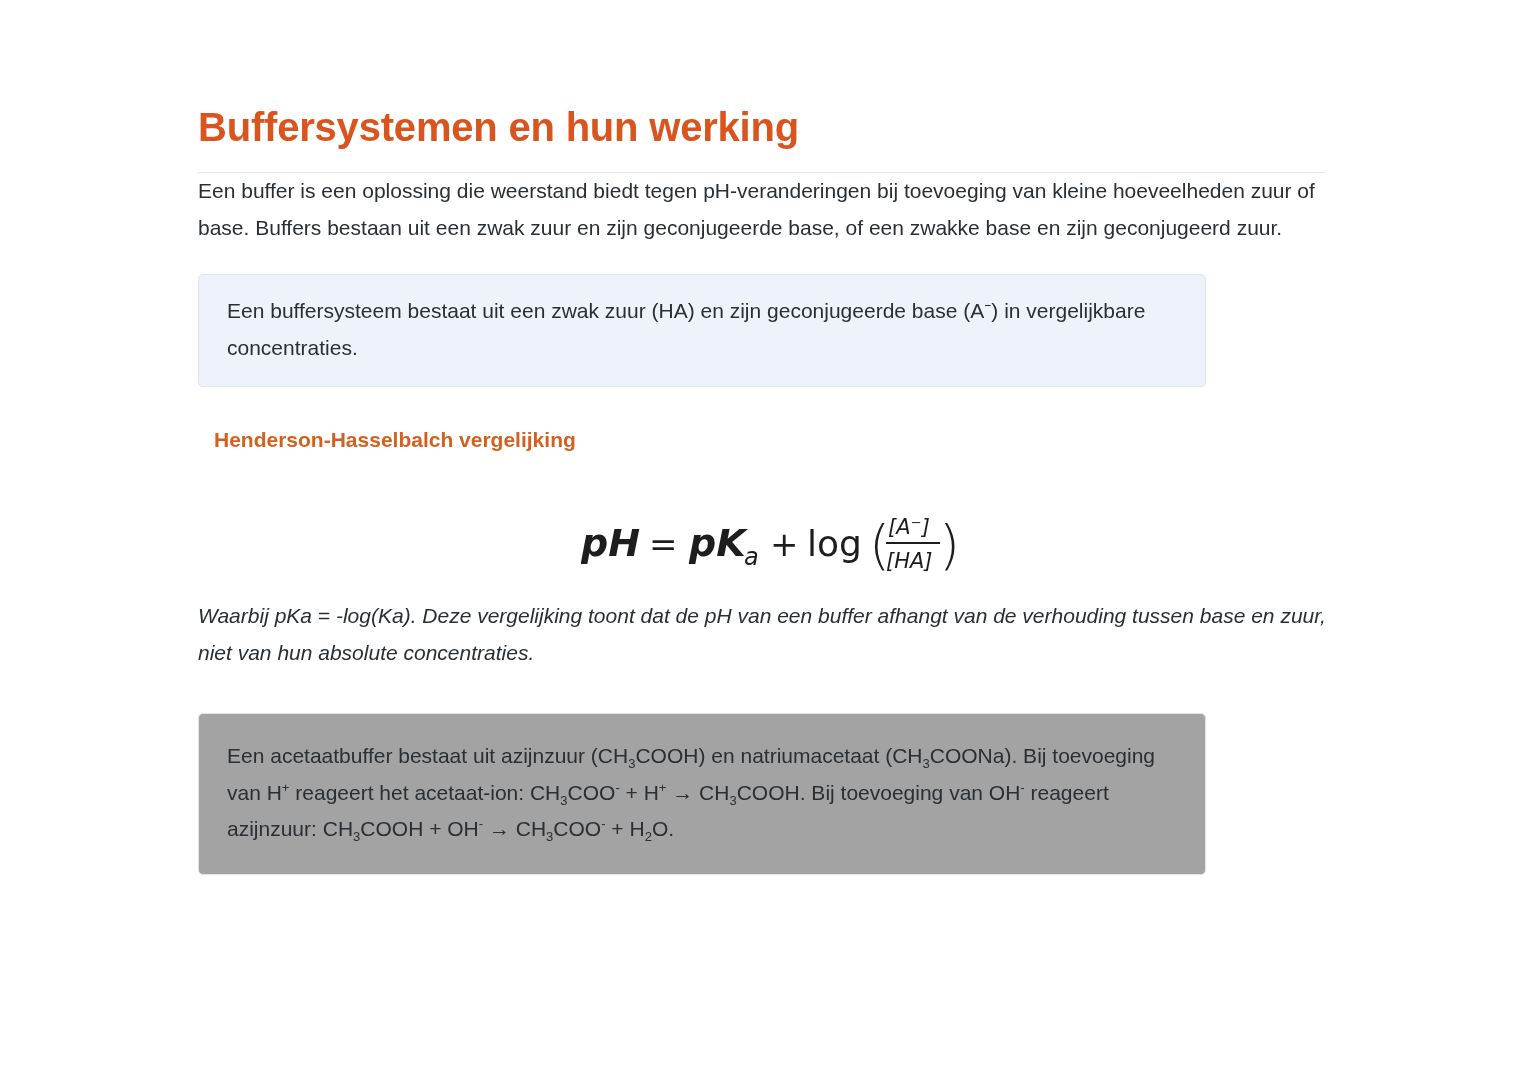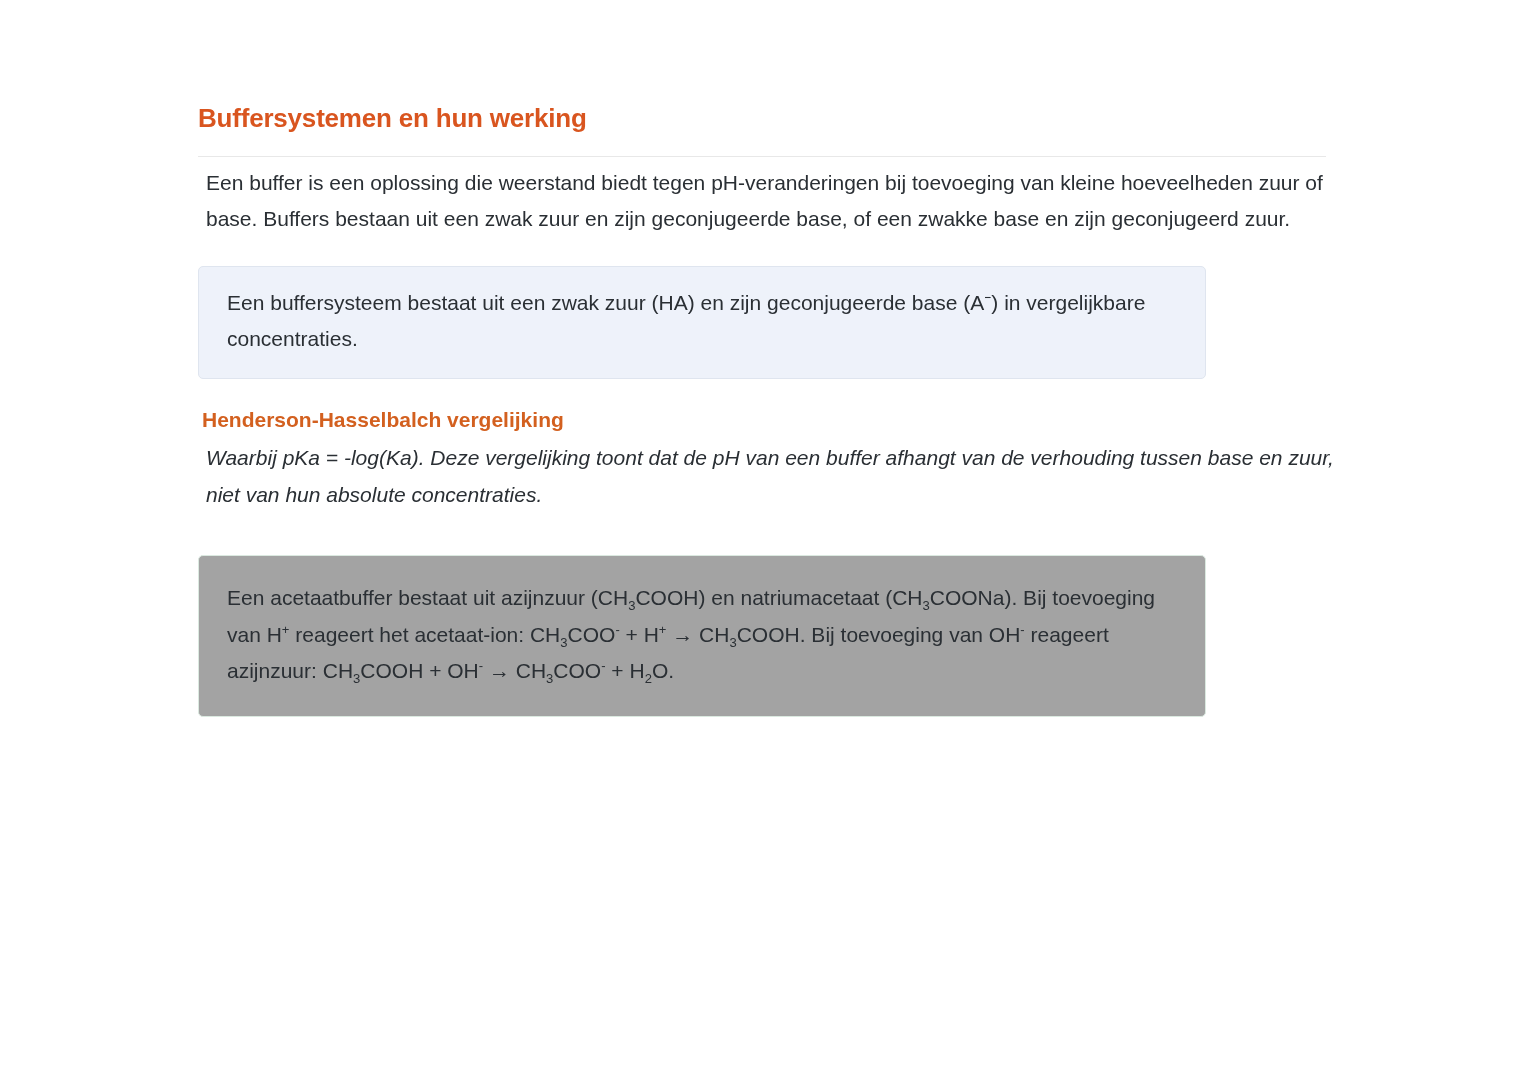--- a/index.html
+++ b/index.html
@@ -22,54 +22,54 @@
   }
   .content {
     position: absolute;
     left: 198px;
     top: 0;
     width: 1190px;
   }
 
   
   .doc-title {
-    font-size: 26px;
+    font-size: 40px;
     font-weight: bold;
     letter-spacing: -0.2px;
     color: #d9551f;
     margin: 0;
     padding-top: 104px;
     line-height: 1.15;
   }
   .title-rule {
     margin-top: 22px;
     width: 1128px;
     height: 1px;
     background: #e8e8e8;
   }
 
   
   p.body-text {
     font-size: 21px;
     line-height: 36.5px;
     color: #2a2f34;
-    margin: 8px;
+    margin: 0;
     width: 1145px;
     font-weight: 400;
   }
   .p-intro { margin-top: 39px; }
   .p-lead  { margin-top: 32px; }
   .p-after-formula { margin-top: 44px; font-style: italic; }
 
   
   h2.sub-heading {
     font-size: 21px;
     font-weight: bold;
     color: #d3601f;
-    margin: 4px;
+    margin: 16px;
     padding-top: 24px;
     line-height: 1.2;
   }
 
   
   .callout {
     box-sizing: border-box;
     width: 1008px;
     border-radius: 5px;
     padding: 18px 28px 20px 28px;
@@ -125,20 +125,37 @@
 
     <p class="body-text p-intro">Een buffer is een oplossing die weerstand biedt tegen pH-veranderingen bij toevoeging van kleine hoeveelheden zuur of base. Buffers bestaan uit een zwak zuur en zijn geconjugeerde base, of een zwakke base en zijn geconjugeerd zuur.</p>
 
     <div class="callout callout-blue">
       <p class="callout-text">Een buffersysteem bestaat uit een zwak zuur (HA) en zijn geconjugeerde base (A⁻) in vergelijkbare concentraties.</p>
     </div>
 
     <h2 class="sub-heading">Henderson-Hasselbalch vergelijking</h2>
 
 
+    <div class="formula-block">
+      <svg class="formula-svg" width="380" height="96" viewBox="0 0 380 96">
+        <g fill="#1d1d1d" font-family="'DejaVu Sans', sans-serif">
+          <text x="0" y="62" font-size="38" font-style="italic" font-weight="600">pH</text>
+          <text x="68" y="62" font-size="34">=</text>
+          <text x="108" y="62" font-size="38" font-style="italic" font-weight="600">pK</text>
+          <text x="163" y="71" font-size="24" font-style="italic">a</text>
+          <text x="189" y="62" font-size="34">+</text>
+          <text x="226" y="62" font-size="36">log</text>
+          <text x="288" y="70" font-size="54" font-weight="300">(</text>
+          <text x="307" y="40" font-size="21" font-style="italic">[A⁻]</text>
+          <rect x="305" y="48" width="54" height="2"></rect>
+          <text x="305" y="74" font-size="21" font-style="italic">[HA]</text>
+          <text x="358" y="70" font-size="54" font-weight="300">)</text>
+        </g>
+      </svg>
+    </div>
 
     <p class="body-text p-after-formula">Waarbij pKa = -log(Ka). Deze vergelijking toont dat de pH van een buffer afhangt van de verhouding tussen base en zuur, niet van hun absolute concentraties.</p>
 
     <div class="callout callout-green">
       <p class="callout-text" id="green-callout-text">Een acetaatbuffer bestaat uit azijnzuur (CH<sub class="chem">3</sub>COOH) en natriumacetaat (CH<sub class="chem">3</sub>COONa). Bij toevoeging van H<sup class="chem">+</sup> reageert het acetaat-ion: CH<sub class="chem">3</sub>COO<sup class="chem">-</sup> + H<sup class="chem">+</sup> → CH<sub class="chem">3</sub>COOH. Bij toevoeging van OH<sup class="chem">-</sup> reageert azijnzuur: CH<sub class="chem">3</sub>COOH + OH<sup class="chem">-</sup> → CH<sub class="chem">3</sub>COO<sup class="chem">-</sup> + H<sub class="chem">2</sub>O.</p>
     </div>
 
   </div>
 </div>
 

